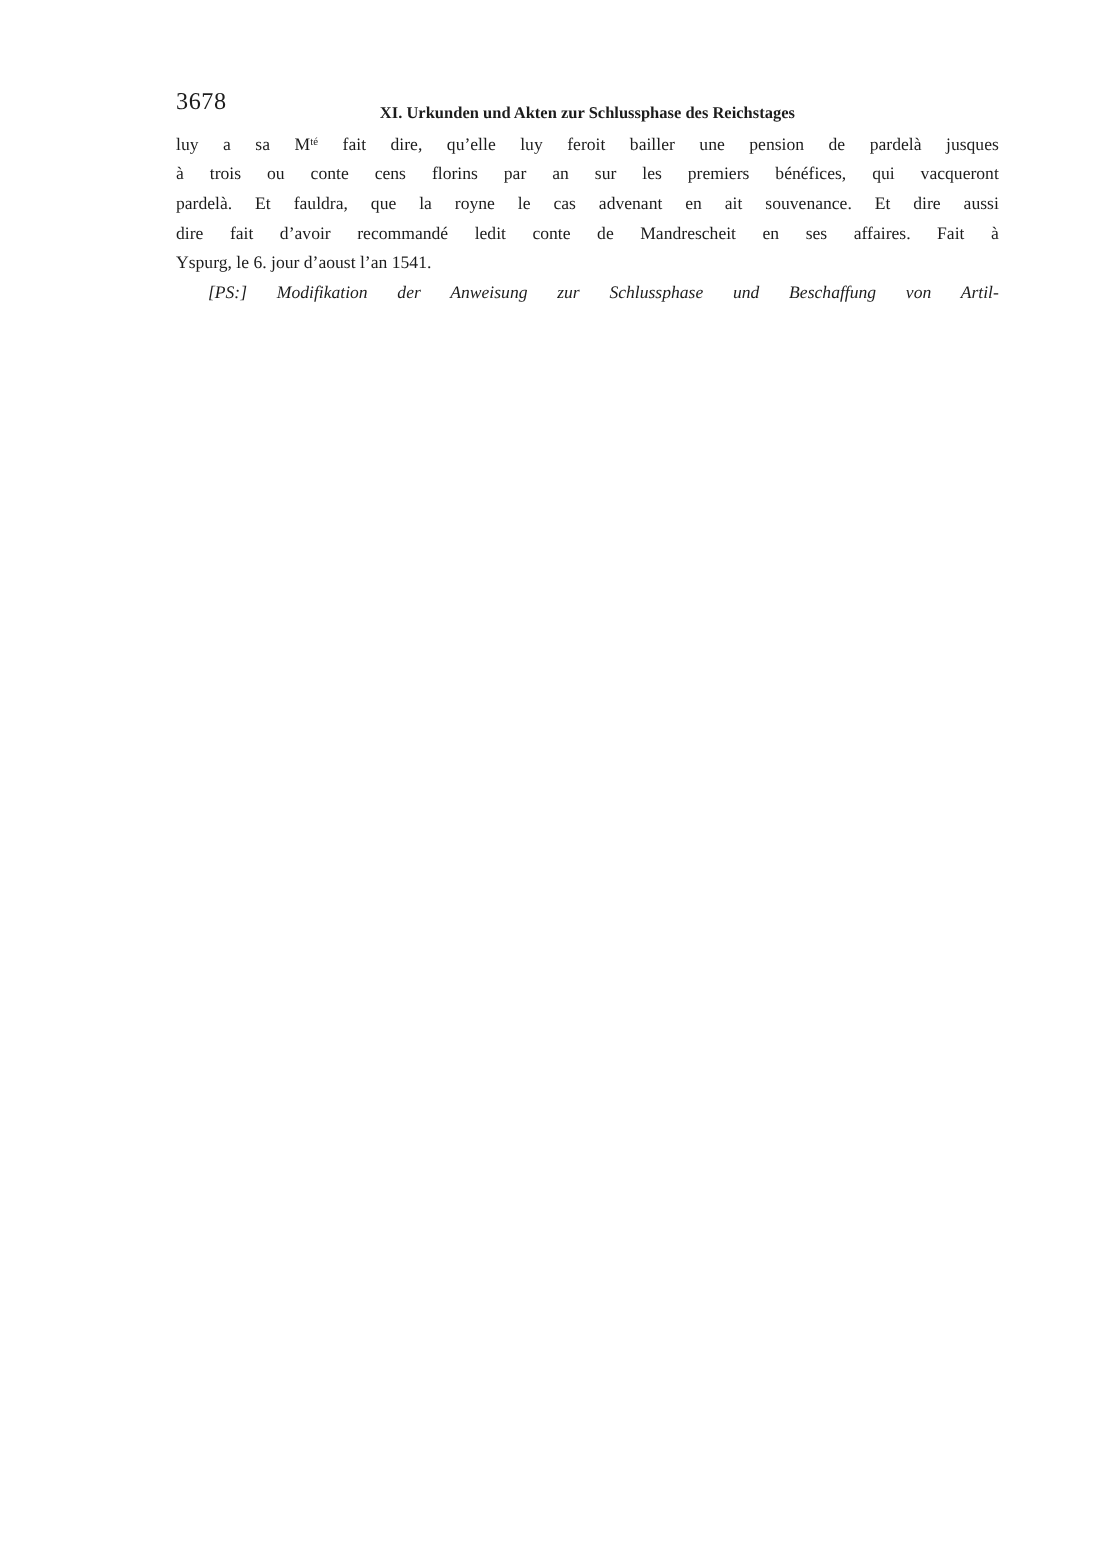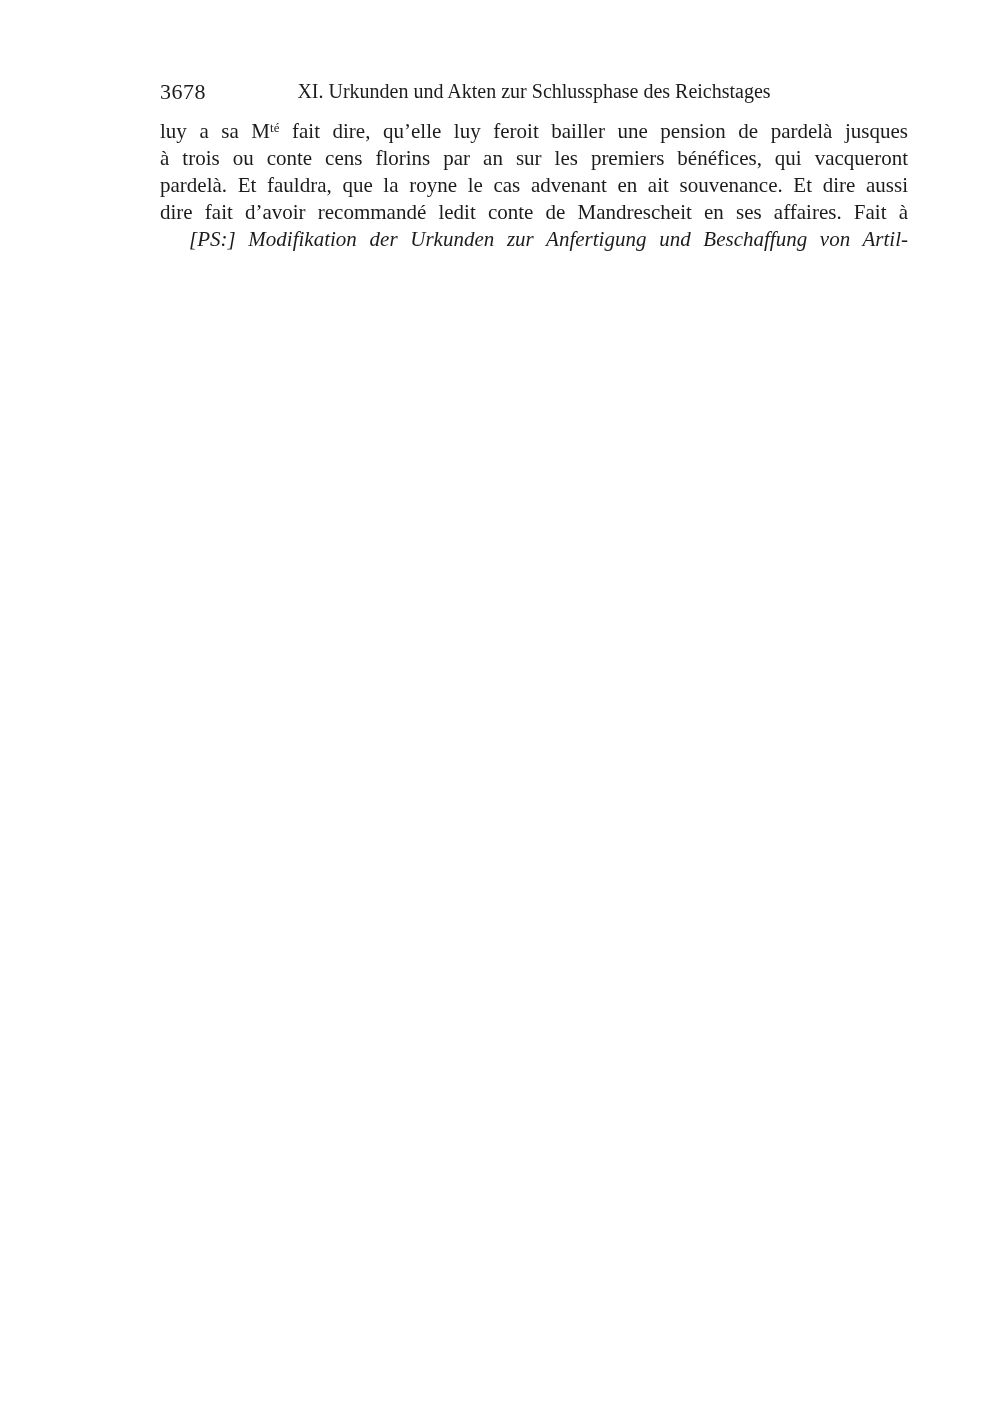--- a/index.html
+++ b/index.html
@@ -28,31 +28,32 @@
     left: 0;
     top: 0;
     font-size: 22px;
     line-height: 27px;
     letter-spacing: 0.5px;
   }
   .head-title {
     position: absolute;
     left: 50%;
     transform: translateX(-50%);
-    top: 0;
+    top: 12px;
     white-space: nowrap;
-    font-size: 20px;
+    font-size: 15px;
     line-height: 27px;
+    font-weight: bold;
   }
   .text-block {
     position: absolute;
     left: 160px;
     top: 118px;
     width: 748px;
-    font-size: 21px;
+    font-size: 16px;
     line-height: 27px;
   }
   .line {
     margin: 0;
     padding: 0;
   }
   .justify {
     text-align: justify;
     text-align-last: justify;
   }
@@ -81,19 +82,20 @@
   <main class="text-block">
 
     <p class="line justify"><span>luy a sa M</span><span class="sup">té</span><span> fait dire, qu’elle luy feroit bailler une pension de pardelà jusques</span></p>
 
     <p class="line justify">à trois ou conte cens florins par an sur les premiers bénéfices, qui vacqueront</p>
 
     <p class="line justify">pardelà. Et fauldra, que la royne le cas advenant en ait souvenance. Et dire aussi</p>
 
     <p class="line justify">dire fait d’avoir recommandé ledit conte de Mandrescheit en ses affaires. Fait à</p>
 
+    <p class="line">Yspurg, le 6. jour d’aoust l’an 1541.</p>
 
-    <p class="line ps justify indent">[PS:] Modifikation der Urkunden zur Anfertigung und Beschaffung von Artil-</p>
+    <p class="line ps justify indent">[PS:] Modifikation der Anweisung zur Schlussphase und Beschaffung von Artil-</p>
 
 
   </main>
 
 </div>
 
 </body></html>

